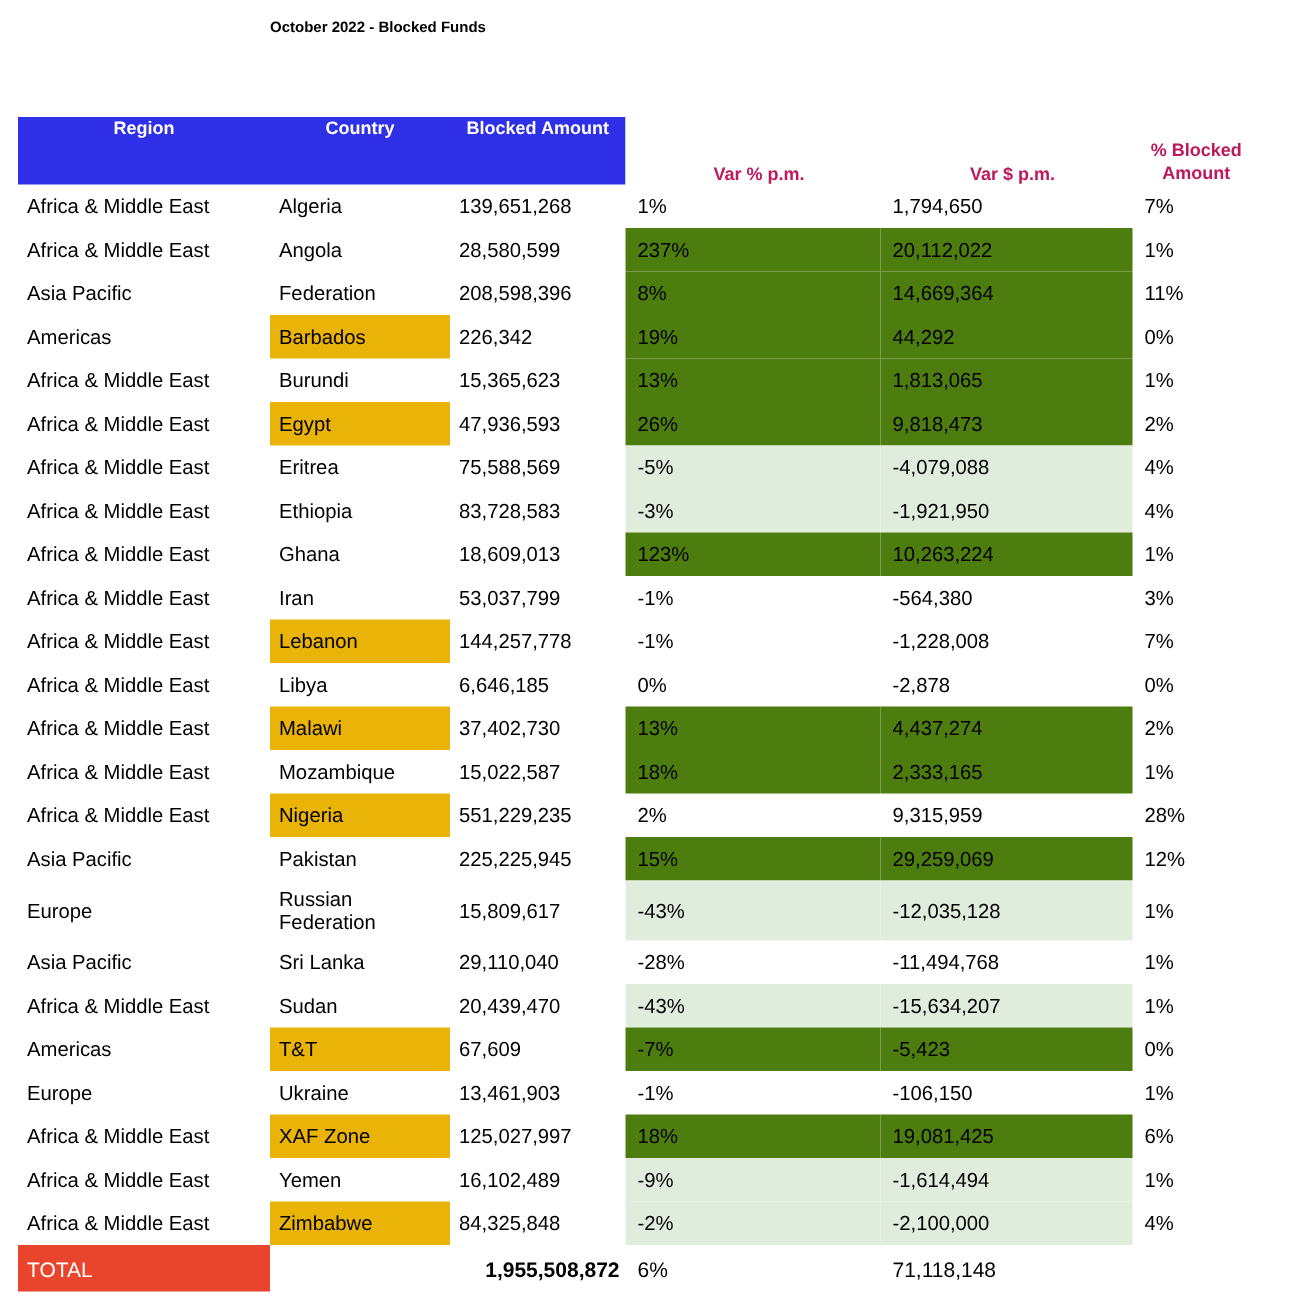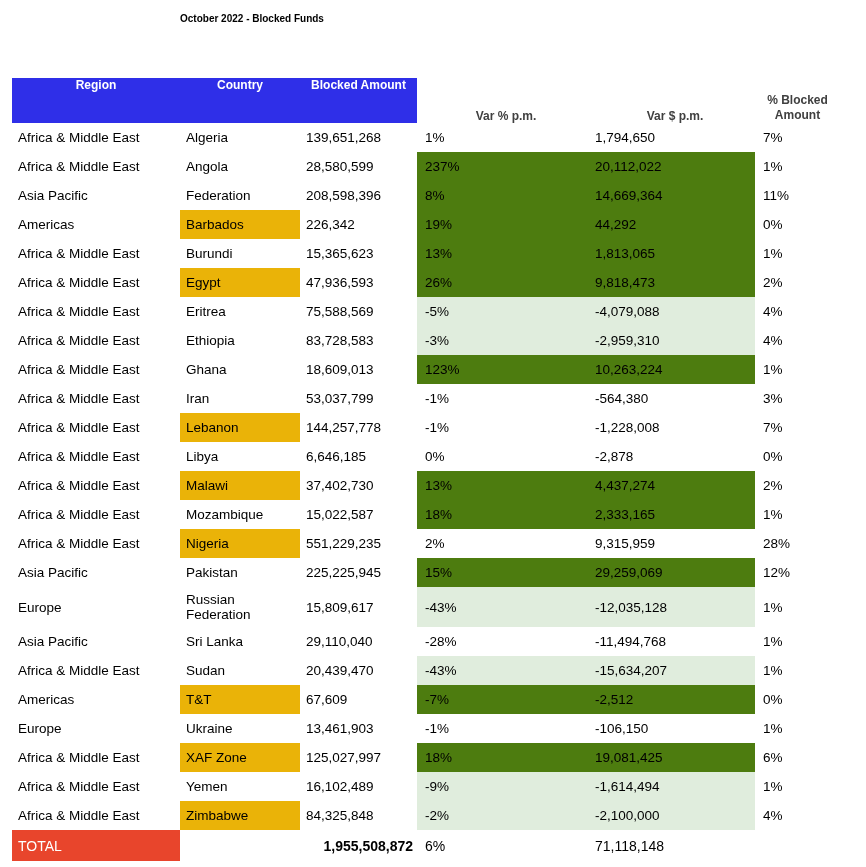--- a/index.html
+++ b/index.html
@@ -50,21 +50,21 @@
     color: #ffffff;
     font-weight: bold;
     font-size: 12px;
     height: 45px;
     vertical-align: bottom;
     padding-bottom: 6px;
     padding-left: 6px;
   }
   .hdr-row th.plain {
     background: #ffffff;
-    color: #404040;
+    color: #be185d;
     vertical-align: bottom;
   }
   .hdr-row th.plain.varcol {
     padding-left: 8px;
   }
   .hdr-pctblk {
     line-height: 15px;
   }
 
   tr.data-row td {
@@ -188,21 +188,21 @@
         <td class="amount">75,588,569</td>
         <td class="varpct hl-green">-5%</td>
         <td class="vardol hl-green">-4,079,088</td>
         <td class="pctblk">4%</td>
       </tr>
       <tr class="data-row">
         <td class="region">Africa &amp; Middle East</td>
         <td class="country">Ethiopia</td>
         <td class="amount">83,728,583</td>
         <td class="varpct hl-green">-3%</td>
-        <td class="vardol hl-green">-2,959,310</td>
+        <td class="vardol hl-green">-1,921,950</td>
         <td class="pctblk">4%</td>
       </tr>
       <tr class="data-row">
         <td class="region">Africa &amp; Middle East</td>
         <td class="country">Ghana</td>
         <td class="amount">18,609,013</td>
         <td class="varpct hl-red">123%</td>
         <td class="vardol hl-red">10,263,224</td>
         <td class="pctblk">1%</td>
       </tr>
@@ -284,21 +284,21 @@
         <td class="amount">20,439,470</td>
         <td class="varpct hl-green">-43%</td>
         <td class="vardol hl-green">-15,634,207</td>
         <td class="pctblk">1%</td>
       </tr>
       <tr class="data-row">
         <td class="region">Americas</td>
         <td class="country hl-country">T&amp;T</td>
         <td class="amount">67,609</td>
         <td class="varpct hl-red">-7%</td>
-        <td class="vardol hl-red">-2,512</td>
+        <td class="vardol hl-red">-5,423</td>
         <td class="pctblk">0%</td>
       </tr>
       <tr class="data-row">
         <td class="region">Europe</td>
         <td class="country">Ukraine</td>
         <td class="amount">13,461,903</td>
         <td class="varpct">-1%</td>
         <td class="vardol">-106,150</td>
         <td class="pctblk">1%</td>
       </tr>

